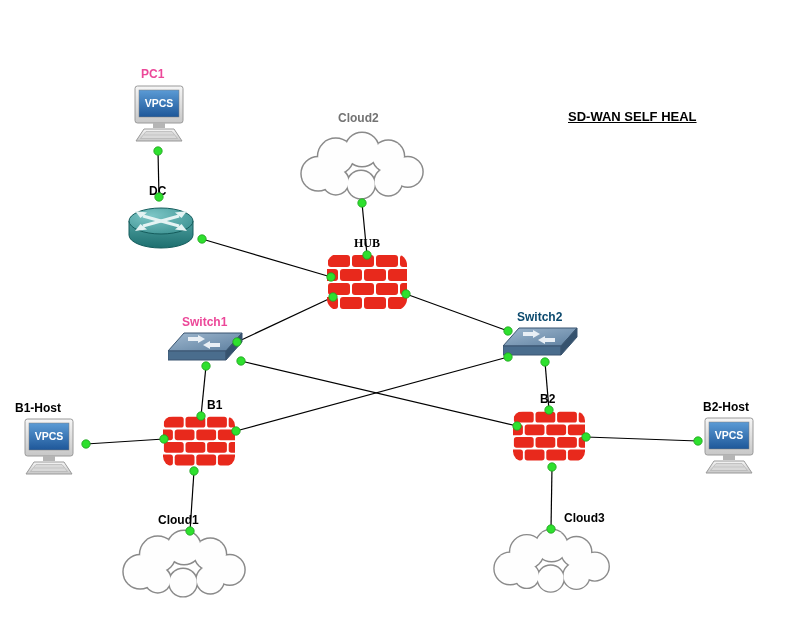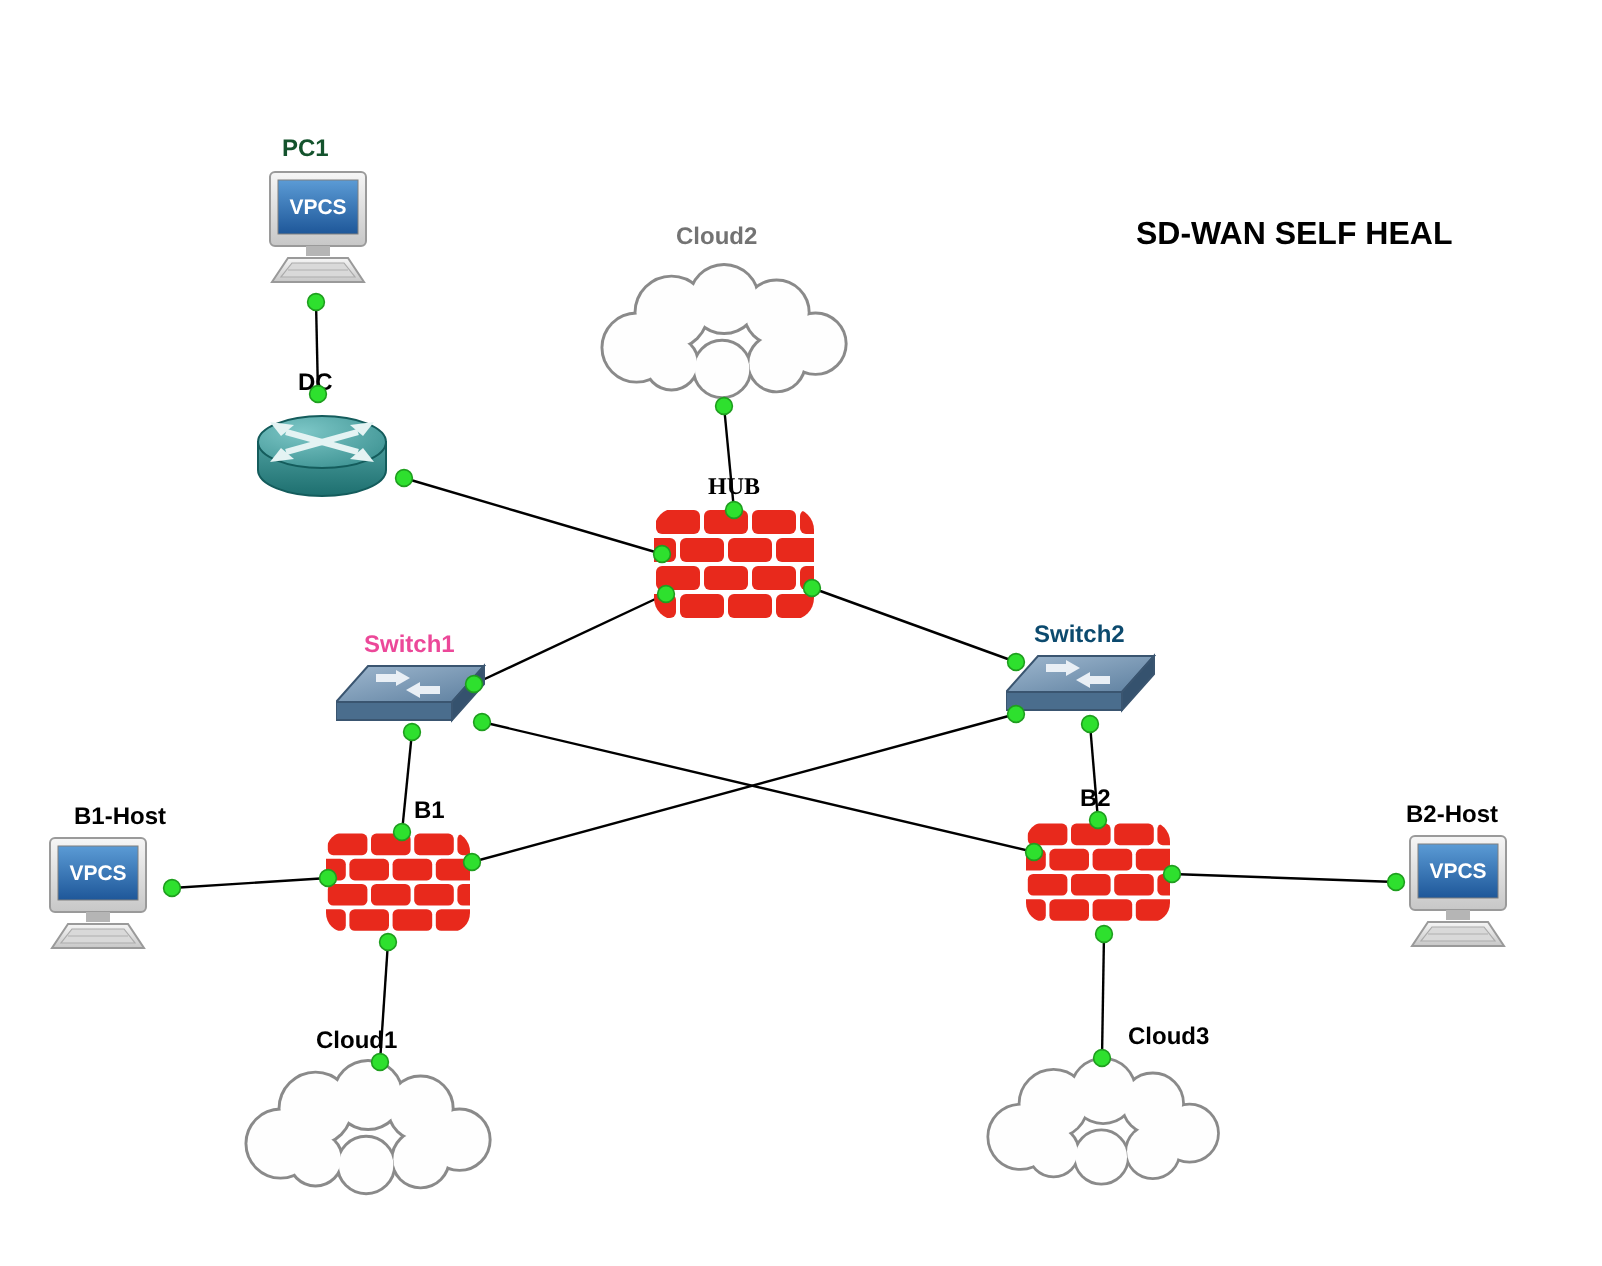--- a/index.html
+++ b/index.html
@@ -3,21 +3,21 @@
 <meta charset="utf-8">
 <style>
   html,body{margin:0;padding:0;background:#ffffff;}
   #canvas{position:relative;overflow:hidden;background:#ffffff;font-family:"Liberation Sans",sans-serif;}
   #links-layer,#dots-layer{position:absolute;left:0;top:0;}
   #dots-layer{pointer-events:none;}
   #nodes-layer{position:absolute;left:0;top:0;width:100%;height:100%;}
   .node{position:absolute;}
   .node svg{display:block;}
   .node-label{position:absolute;font-weight:bold;font-size:12px;color:#000;white-space:nowrap;}
-  #diagram-title{position:absolute;font-weight:bold;font-size:16px;color:#000;white-space:nowrap;}
+  #diagram-title{position:absolute;font-weight:bold;font-size:13px;color:#000;white-space:nowrap;text-decoration:underline;}
 </style>
 </head>
 <body>
 
 <div id="canvas" style="width: 801px; height: 633px; background: rgb(255, 255, 255);">
   <svg id="links-layer" width="801" height="633">
       <line x1="158" y1="151" x2="159" y2="197" stroke="#000000" stroke-width="1.2"></line>
       <line x1="202" y1="239" x2="331" y2="277" stroke="#000000" stroke-width="1.2"></line>
       <line x1="362" y1="203" x2="367" y2="255" stroke="#000000" stroke-width="1.2"></line>
       <line x1="333" y1="297" x2="237" y2="342" stroke="#000000" stroke-width="1.2"></line>
@@ -46,21 +46,21 @@
       </defs>
       <rect x="7" y="1" width="48" height="37" rx="2.5" fill="url(#frm-pc1)" stroke="#9a9a9a"></rect>
       <rect x="11" y="5" width="40" height="27" fill="url(#scr-pc1)" stroke="#7f7f7f" stroke-width="0.5"></rect>
       <text x="31" y="22" text-anchor="middle" font-size="10.5" font-weight="bold" fill="#ffffff" font-family="Liberation Sans, sans-serif">VPCS</text>
       <rect x="25" y="38" width="12" height="5" fill="#b5b5b5"></rect>
       <path d="M16,44 L46,44 L54,56 L8,56 Z" fill="url(#frm-pc1)" stroke="#9a9a9a"></path>
       <path d="M18,46.5 L44,46.5 L49.5,53.5 L12.5,53.5 Z" fill="#d9d9d9" stroke="#ababab" stroke-width="0.6"></path>
       <line x1="16" y1="50" x2="46" y2="50" stroke="#bcbcbc" stroke-width="0.7"></line>
     </svg>
       </div>
-      <div class="node-label" style="left: 141px; top: 67px; color: #14532d;">PC1</div>
+      <div class="node-label" style="left: 141px; top: 67px; color: #ec4899;">PC1</div>
       <div class="node" style="left: 126px; top: 205px;">
         <svg width="70" height="48" viewBox="0 0 70 48">
       <defs>
         <linearGradient id="rb-dc" x1="0" y1="0" x2="0" y2="1">
           <stop offset="0" stop-color="#4d9e9e"></stop>
               <stop offset="1" stop-color="#1d6f6f"></stop>
         </linearGradient>
         <radialGradient id="rt-dc" cx="0.35" cy="0.3" r="1">
           <stop offset="0" stop-color="#7cc6c6"></stop>
               <stop offset="1" stop-color="#2e8686"></stop>
@@ -238,21 +238,21 @@
       </defs>
       <rect x="7" y="1" width="48" height="37" rx="2.5" fill="url(#frm-b1host)" stroke="#9a9a9a"></rect>
       <rect x="11" y="5" width="40" height="27" fill="url(#scr-b1host)" stroke="#7f7f7f" stroke-width="0.5"></rect>
       <text x="31" y="22" text-anchor="middle" font-size="10.5" font-weight="bold" fill="#ffffff" font-family="Liberation Sans, sans-serif">VPCS</text>
       <rect x="25" y="38" width="12" height="5" fill="#b5b5b5"></rect>
       <path d="M16,44 L46,44 L54,56 L8,56 Z" fill="url(#frm-b1host)" stroke="#9a9a9a"></path>
       <path d="M18,46.5 L44,46.5 L49.5,53.5 L12.5,53.5 Z" fill="#d9d9d9" stroke="#ababab" stroke-width="0.6"></path>
       <line x1="16" y1="50" x2="46" y2="50" stroke="#bcbcbc" stroke-width="0.7"></line>
     </svg>
       </div>
-      <div class="node-label" style="left: 37px; top: 401px; color: rgb(0, 0, 0);">B1-Host</div>
+      <div class="node-label" style="left: 15px; top: 401px; color: rgb(0, 0, 0);">B1-Host</div>
       <div class="node" style="left: 698px; top: 417px;">
         <svg width="62" height="62" viewBox="0 0 62 62">
       <defs>
         <linearGradient id="scr-b2host" x1="0" y1="0" x2="0" y2="1">
           <stop offset="0" stop-color="#5b9bd5"></stop>
               <stop offset="1" stop-color="#1e5799"></stop>
         </linearGradient>
         <linearGradient id="frm-b2host" x1="0" y1="0" x2="0" y2="1">
           <stop offset="0" stop-color="#f6f6f6"></stop>
               <stop offset="1" stop-color="#c7c7c7"></stop>

